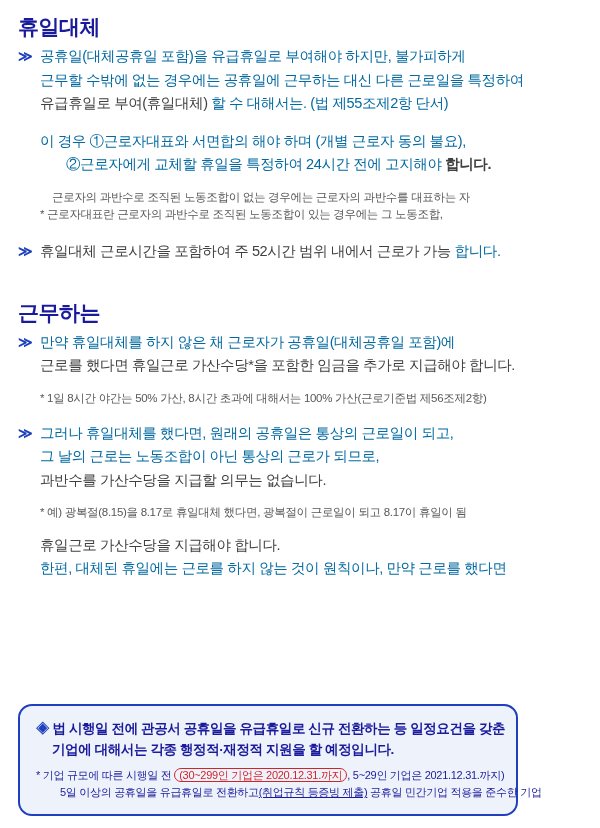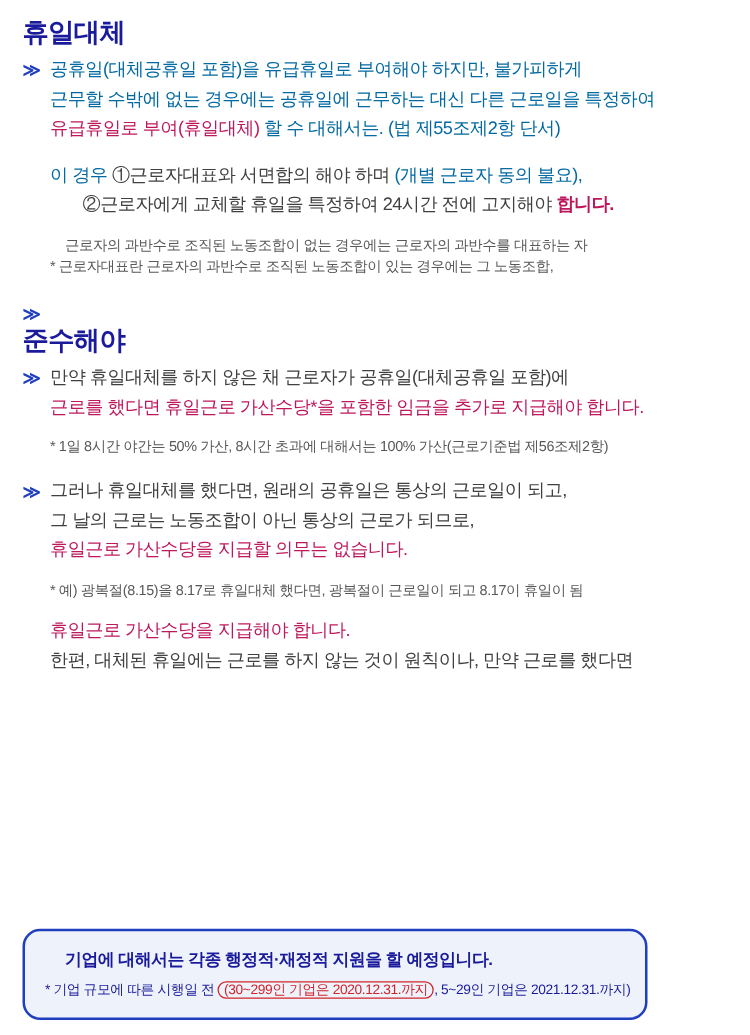--- a/index.html
+++ b/index.html
@@ -53,22 +53,22 @@
   }
   .line {
     font-size: 14.5px;
     line-height: 1.62;
     letter-spacing: -0.4px;
     white-space: nowrap;
   }
   .ind3 { padding-left: 26px; }
 
   .blk { color: #0369a1; }
-  .red { color: #be185d; }
-  .blu { color: #404040; }
+  .red { color: #404040; }
+  .blu { color: #0369a1; }
   .b   { font-weight: bold; }
 
   .circ {
     font-size: 14.5px;
   }
 
   
   .note {
     font-size: 11.5px;
     color: #595757;
@@ -161,23 +161,27 @@
     </div>
   </div>
 
   <div class="note-wrap">
     <div class="note note-ind">근로자의 과반수로 조직된 노동조합이 없는 경우에는 근로자의 과반수를 대표하는 자</div>
     <div class="note">* 근로자대표란 근로자의 과반수로 조직된 노동조합이 있는 경우에는 그 노동조합,</div>
   </div>
 
   <div class="block" style="margin-top:16px;">
     <span class="bullet">≫</span>
-  </div>
-
-  <h1 class="section-title second">준수해야</h1>
+    <div class="line">
+      <span class="red">휴일대체 근로시간을 포함하여 주 52시간 범위 내에서 근로가 가능</span>
+      <span class="blu">합니다.</span>
+    </div>
+  </div>
+
+  <h1 class="section-title second">근무하는</h1>
 
   <div class="block">
     <span class="bullet">≫</span>
     <div class="line">
       <span class="blu">만약 휴일대체를 하지 않은 채 근로자가 공휴일(대체공휴일 포함)에</span>
     </div>
     <div class="line">
       <span class="red">근로를 했다면 휴일근로 가산수당*을 포함한 임금을 추가로 지급해야 합니다.</span>
     </div>
   </div>
@@ -188,39 +192,46 @@
 
   <div class="block" style="margin-top:14px;">
     <span class="bullet">≫</span>
     <div class="line">
       <span class="blu">그러나 휴일대체를 했다면, 원래의 공휴일은 통상의 근로일이 되고,</span>
     </div>
     <div class="line">
       <span class="blu">그 날의 근로는 노동조합이 아닌 통상의 근로가 되므로,</span>
     </div>
     <div class="line">
-      <span class="red">휴일근로 가산수당을 지급할 의무는 없습니다.</span>
+      <span class="red">과반수를 가산수당을 지급할 의무는 없습니다.</span>
     </div>
   </div>
 
   <div class="note-wrap">
     <div class="note">* 예) 광복절(8.15)을 8.17로 휴일대체 했다면, 광복절이 근로일이 되고 8.17이 휴일이 됨</div>
   </div>
 
   <div class="block" style="margin-top:12px;">
     <div class="line">
       <span class="red">휴일근로 가산수당을 지급해야 합니다.</span>
     </div>
     <div class="line">
       <span class="blu">한편, 대체된 휴일에는 근로를 하지 않는 것이 원칙이나, 만약 근로를 했다면</span>
     </div>
   </div>
 
   <div class="callout">
+    <div class="cl-line">
+      <span class="cl-bullet">◈</span>
+      <span>법 시행일 전에 관공서 공휴일을 유급휴일로 신규 전환하는 등 일정요건을 갖춘</span>
+    </div>
     <div class="cl-line cl-ind">
       <span>기업에 대해서는 각종 행정적·재정적 지원을 할 예정입니다.</span>
     </div>
     <div class="cl-note">
       <span>* 기업 규모에 따른 시행일 전 </span><span class="boxed">(30~299인 기업은 2020.12.31.까지</span><span>, 5~29인 기업은 2021.12.31.까지)</span>
     </div>
+    <div class="cl-note2">
+      <span>5일 이상의 공휴일을 유급휴일로 전환하고</span><span class="u">(취업규칙 등증빙 제출)</span><span> 공휴일 민간기업 적용을 준수한 기업</span>
+    </div>
   </div>
 
 </div>
 
 </body></html>

